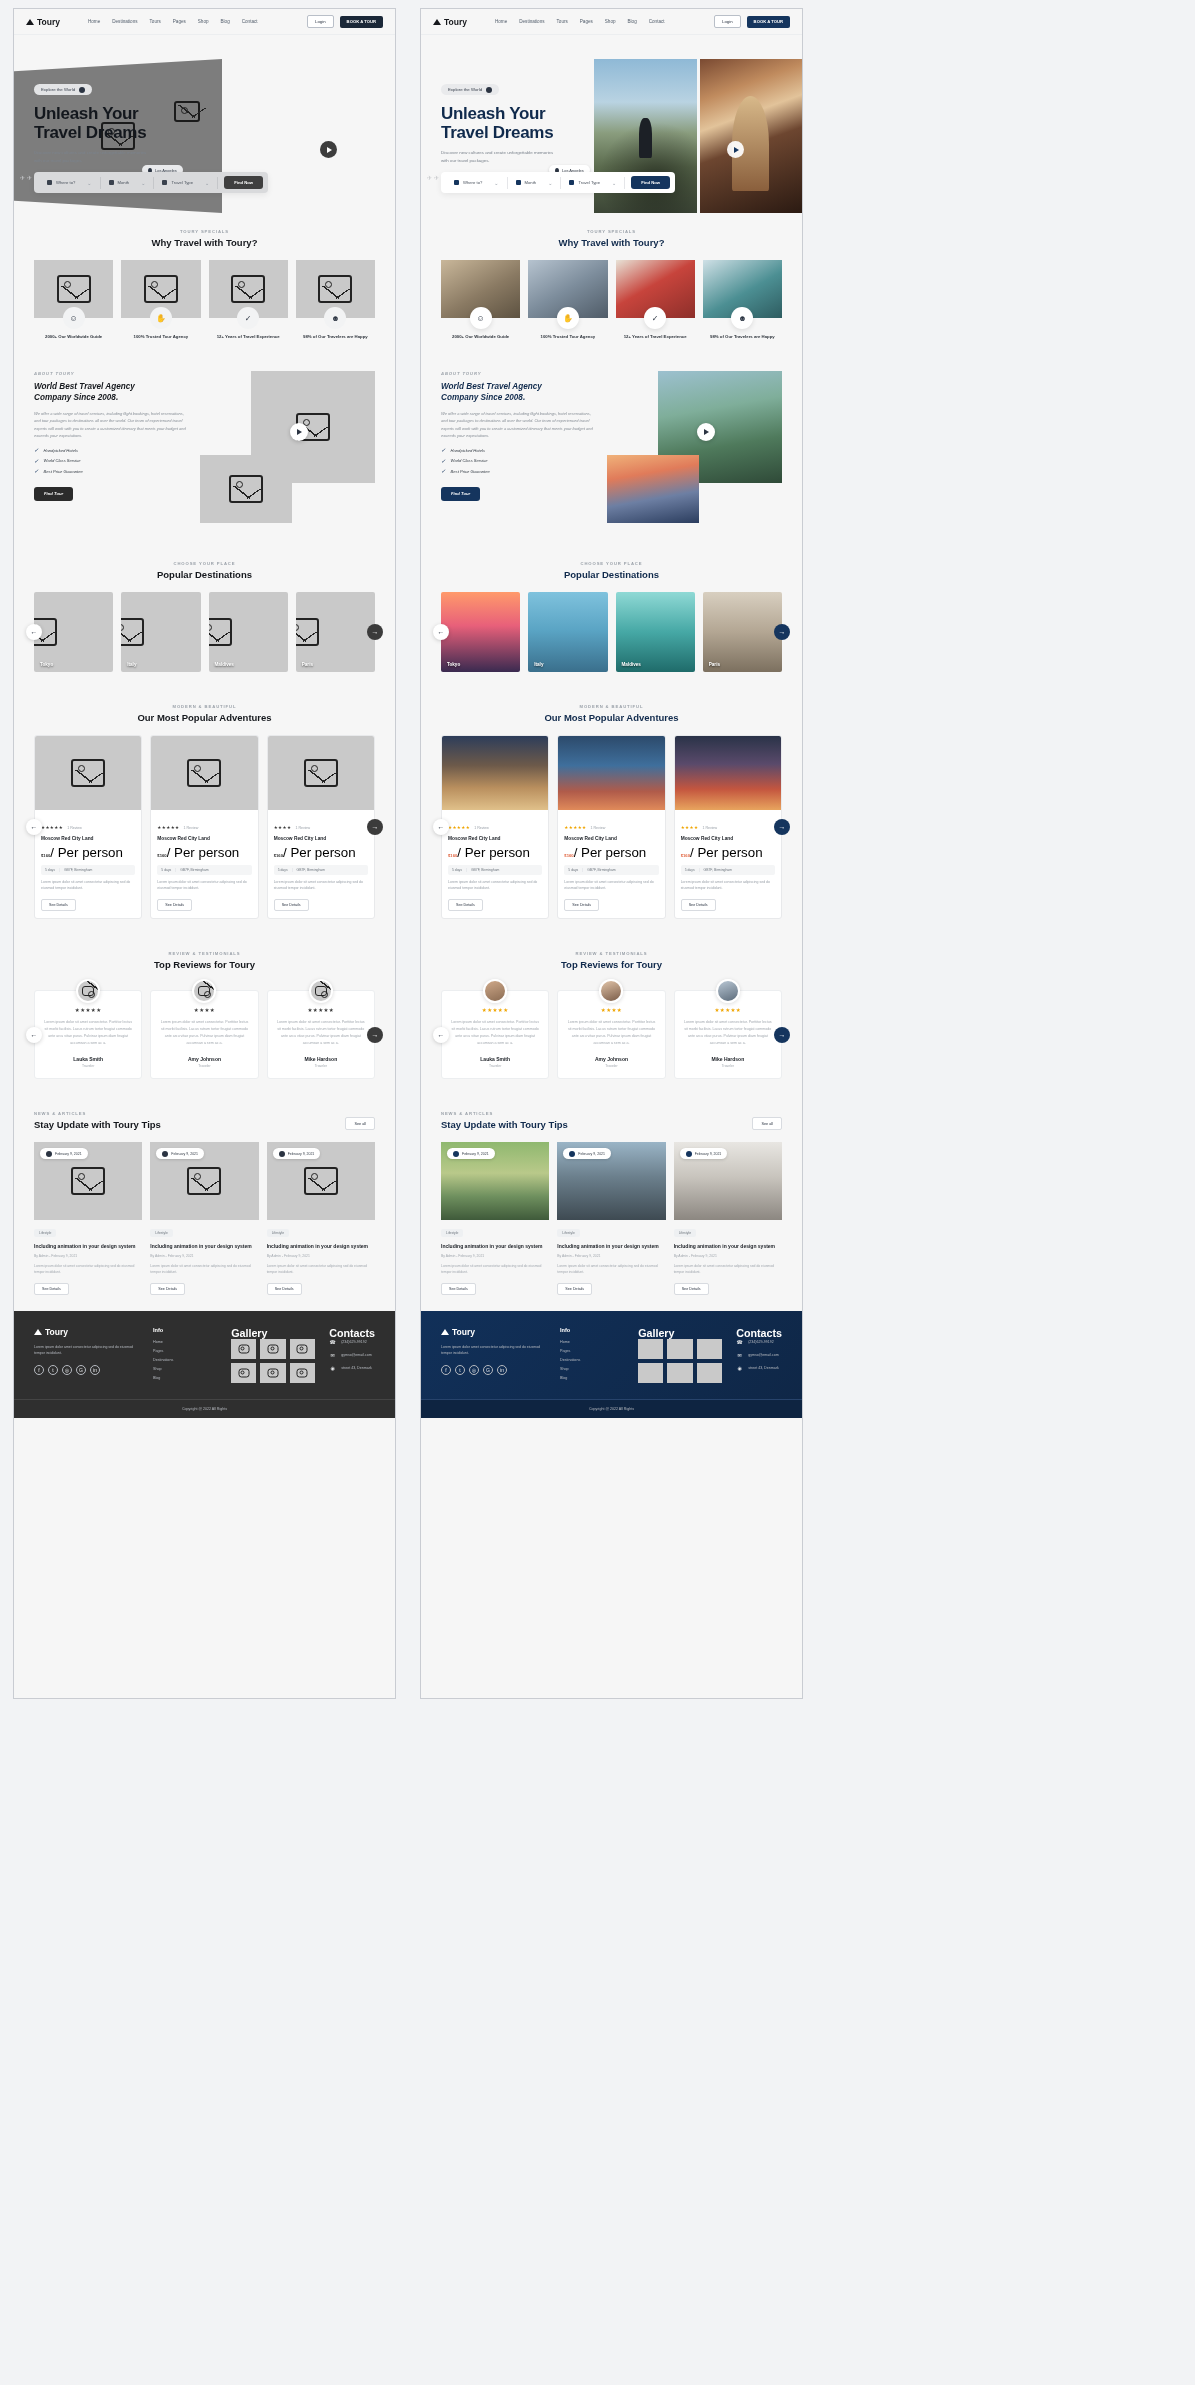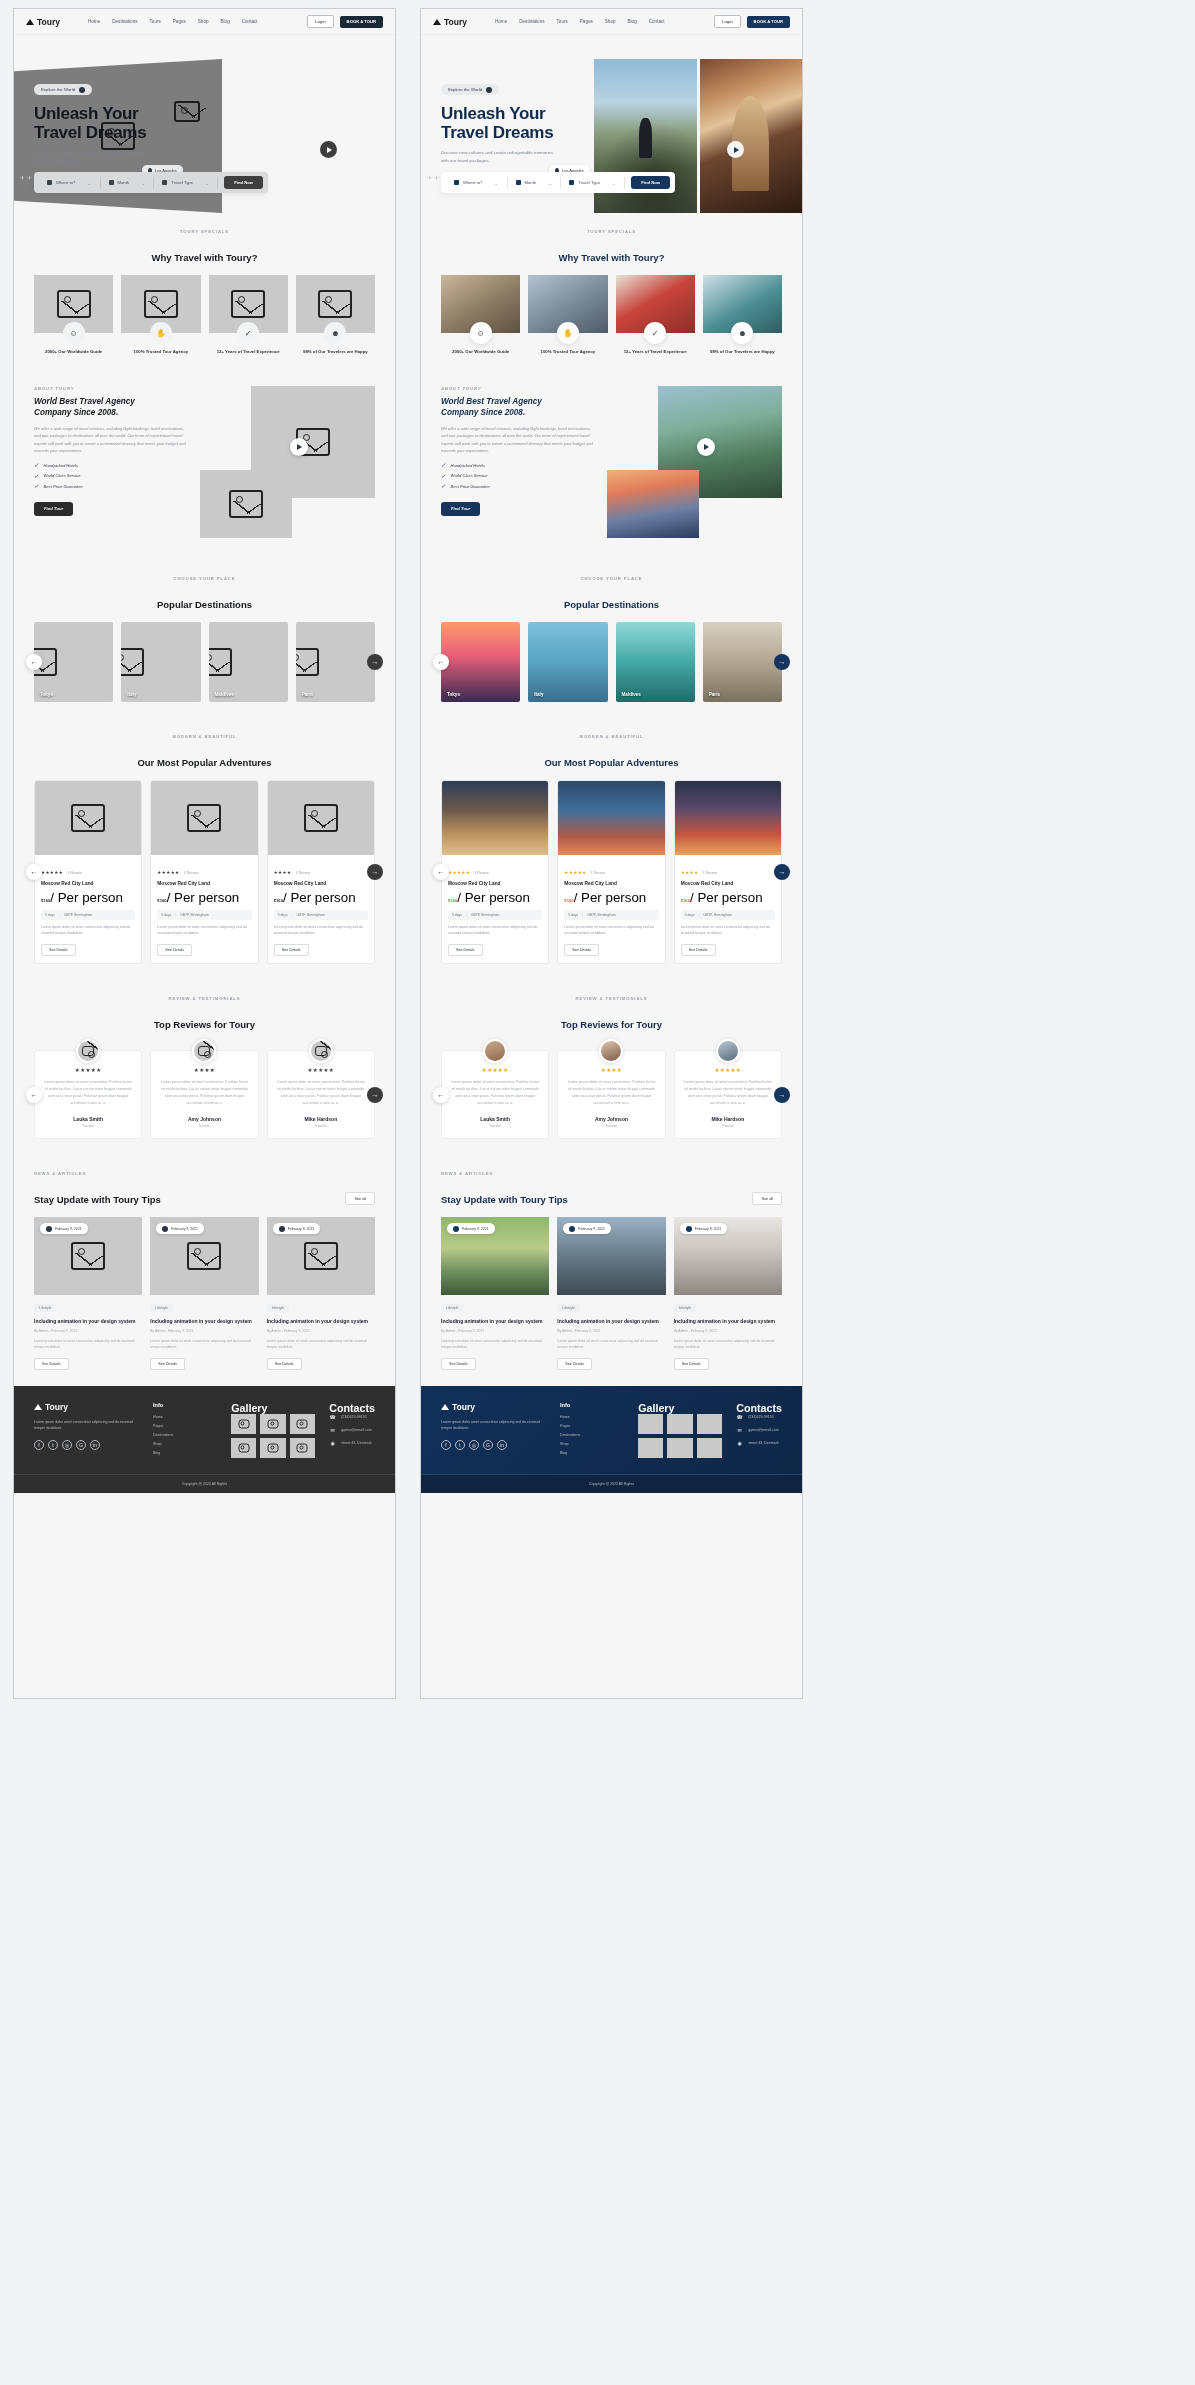--- a/index.html
+++ b/index.html
@@ -78,21 +78,21 @@
   .sfield .sq { width:5px;height:5px;background:#3a424e;border-radius:1px;}
   .right .sfield .sq { background:#15355e; }
   .sfield .cv { margin-left:8px; color:#8b939d; font-size:5px;}
   .btn-find { background:#3f3f3f; color:#fff; font-size:4.2px; padding:4px 10px; border-radius:3px; margin-left:6px; font-weight:bold;}
   .right .btn-find { background:#15355e; }
   .planes { position:absolute; left:6px; bottom:32px; color:#c6c8cb; font-size:6px; letter-spacing:2px;}
 
   
   .sec { padding: 16px 20px; }
   .eyebrow { text-align:center; font-size:4.2px; letter-spacing:.9px; color:#9aa1a9; text-transform:uppercase; font-weight:bold;}
-  .sec-t { text-align:center; font-size:9.5px; font-weight:bold; color:#15181d; margin-top:18px;}
+  .sec-t { text-align:center; font-size:9.5px; font-weight:bold; color:#15181d; margin-top:3px;}
   .right .sec-t { color:#102a4c; }
 
   .feat-grid { display:flex; gap:8px; margin-top:12px; }
   .feat { flex:1; }
   .feat .img { height:58px; position:relative; }
   .feat .badge { position:absolute; left:50%; bottom:-11px; transform:translateX(-50%);
     width:22px;height:22px;border-radius:50%;background:#f2f3f4; display:flex;align-items:center;justify-content:center; font-size:8px;color:#2b3442;}
   .right .feat .badge { background:#fff; box-shadow:0 2px 5px rgba(0,0,0,.1); }
   .feat p { text-align:center; font-size:4.3px; line-height:1.55; color:#2d333b; margin-top:16px; font-weight:bold;}
   .f1 { background:linear-gradient(150deg,#c9b79a,#8a7a63 55%,#5d5241); }

